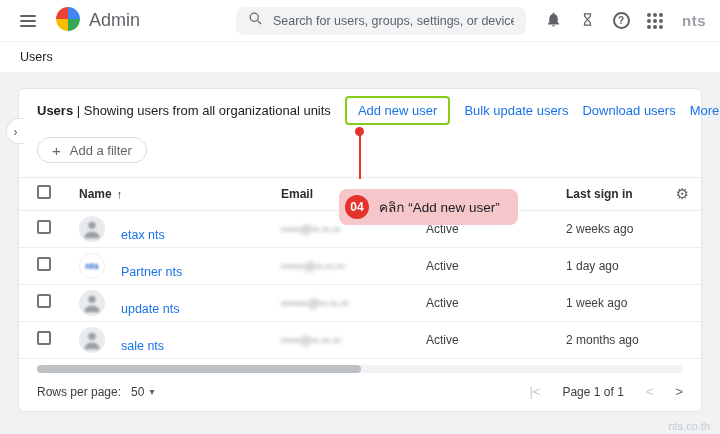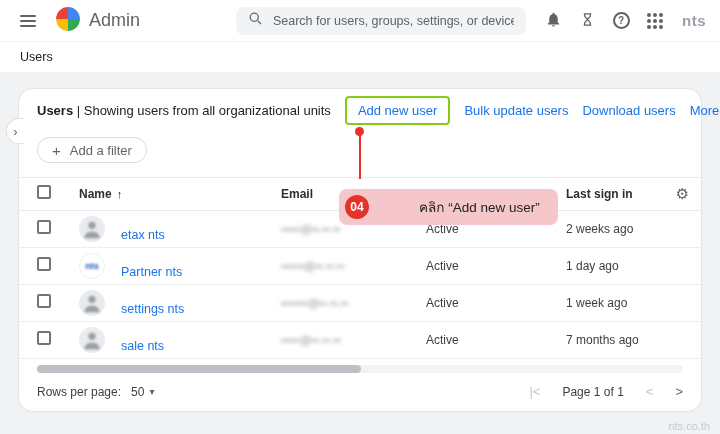--- a/index.html
+++ b/index.html
@@ -26,21 +26,21 @@
   .apps-grid i { width:4px; height:4px; border-radius:50%; background:#5f6368; }
   .brand { margin-left:8px; font-weight:700; font-size:15px; color:#9aa0a6; letter-spacing:.5px; }
 
   
   .breadcrumb-row { height:30px; display:flex; align-items:center; padding:0 20px; background:#fff; font-size:12.5px; color:#202124; }
 
   
   .main { position:absolute; top:72px; left:0; right:0; bottom:0; background:#f1f2f4; padding:16px 18px; }
   .collapse-tab { position:absolute; left:6px; top:46px; width:18px; height:26px; background:#fff; border:1px solid #e0e2e5; border-right:none; border-radius:13px 0 0 13px; display:flex; align-items:center; justify-content:center; color:#5f6368; font-size:13px; z-index:2; }
 
-  .card { position:relative; background:#fff; border:1px solid #e2e4e8; border-radius:15px; min-height:318px; }
+  .card { position:relative; background:#fff; border:1px solid #e2e4e8; border-radius:6px; min-height:318px; }
 
   
   .card-toolbar { display:flex; align-items:center; height:42px; padding:0 18px; gap:14px; }
   .tb-title { font-size:13px; color:#202124; white-space:nowrap; }
   .tb-title b { font-weight:700; }
   .link { color:#1a73e8; font-size:13px; font-weight:500; white-space:nowrap; }
   .red-box { border:2px solid #84cc16; border-radius:4px; padding:5px 11px; }
   .more { display:flex; align-items:center; gap:5px; }
   .caret { font-size:10px; color:#1a73e8; }
   .caret.gray { color:#5f6368; }
@@ -77,21 +77,21 @@
   .rpp-value { display:flex; align-items:center; gap:5px; font-size:12px; color:#3c4043; }
   .pager { margin-left:auto; display:flex; align-items:center; gap:22px; }
   .pg { font-size:13px; color:#5f6368; }
   .pg.dim { color:#c2c5c9; }
 
   
   .conn-dot { position:absolute; left:336px; top:38px; width:9px; height:9px; border-radius:50%; background:#e5332c; z-index:6; }
   .conn-line { position:absolute; left:340px; top:42px; width:2px; height:48px; background:#e5332c; z-index:6; }
   .callout { position:absolute; left:320px; top:100px; height:36px; display:flex; align-items:center; gap:10px; background:#f5c6ca; border-radius:8px; padding:0 18px 0 6px; z-index:7; }
   .step-badge { width:24px; height:24px; border-radius:50%; background:#e5332c; color:#fff; font-weight:700; font-size:12px; display:flex; align-items:center; justify-content:center; flex:none; }
-  .callout-text { font-size:13.5px; color:#202124; white-space:nowrap;margin-left:40px; }
+  .callout-text { font-size:13.5px; color:#202124; white-space:nowrap; }
 
   .watermark { position:absolute; right:10px; bottom:2px; font-size:11px; color:#c5c9cc; }
 </style>
 </head>
 <body>
 
 <div class="screen">
 
   <header class="topbar">
     <button class="icon-btn">
@@ -234,42 +234,42 @@
 
       <div class="t-row">
         <div><span class="cbx"></span></div>
         <div class="name-cell">
           <span class="avatar">
             <svg width="22" height="22" viewBox="0 0 24 24" fill="#9aa0a6">
                 <circle cx="12" cy="8" r="4"></circle>
                 <path d="M4 21c0-4 4-6 8-6s8 2 8 6v1H4z"></path>
               </svg>
           </span>
-          <a class="user-link">settings nts</a>
+          <a class="user-link">update nts</a>
         </div>
         <div class="email">•••••••@••.••.••</div>
         <div class="status">Active</div>
         <div class="time">1 week ago</div>
         <div></div>
       </div>
 
       <div class="t-row">
         <div><span class="cbx"></span></div>
         <div class="name-cell">
           <span class="avatar">
             <svg width="22" height="22" viewBox="0 0 24 24" fill="#9aa0a6">
                 <circle cx="12" cy="8" r="4"></circle>
                 <path d="M4 21c0-4 4-6 8-6s8 2 8 6v1H4z"></path>
               </svg>
           </span>
           <a class="user-link">sale nts</a>
         </div>
         <div class="email">•••••@••.••.••</div>
         <div class="status">Active</div>
-        <div class="time">7 months ago</div>
+        <div class="time">2 months ago</div>
         <div></div>
       </div>
 
       <div class="hscroll">
         <div class="thumb"></div>
       </div>
 
       <div class="card-footer">
         <span class="rpp-label">Rows per page:</span>
         <button class="rpp-value">

